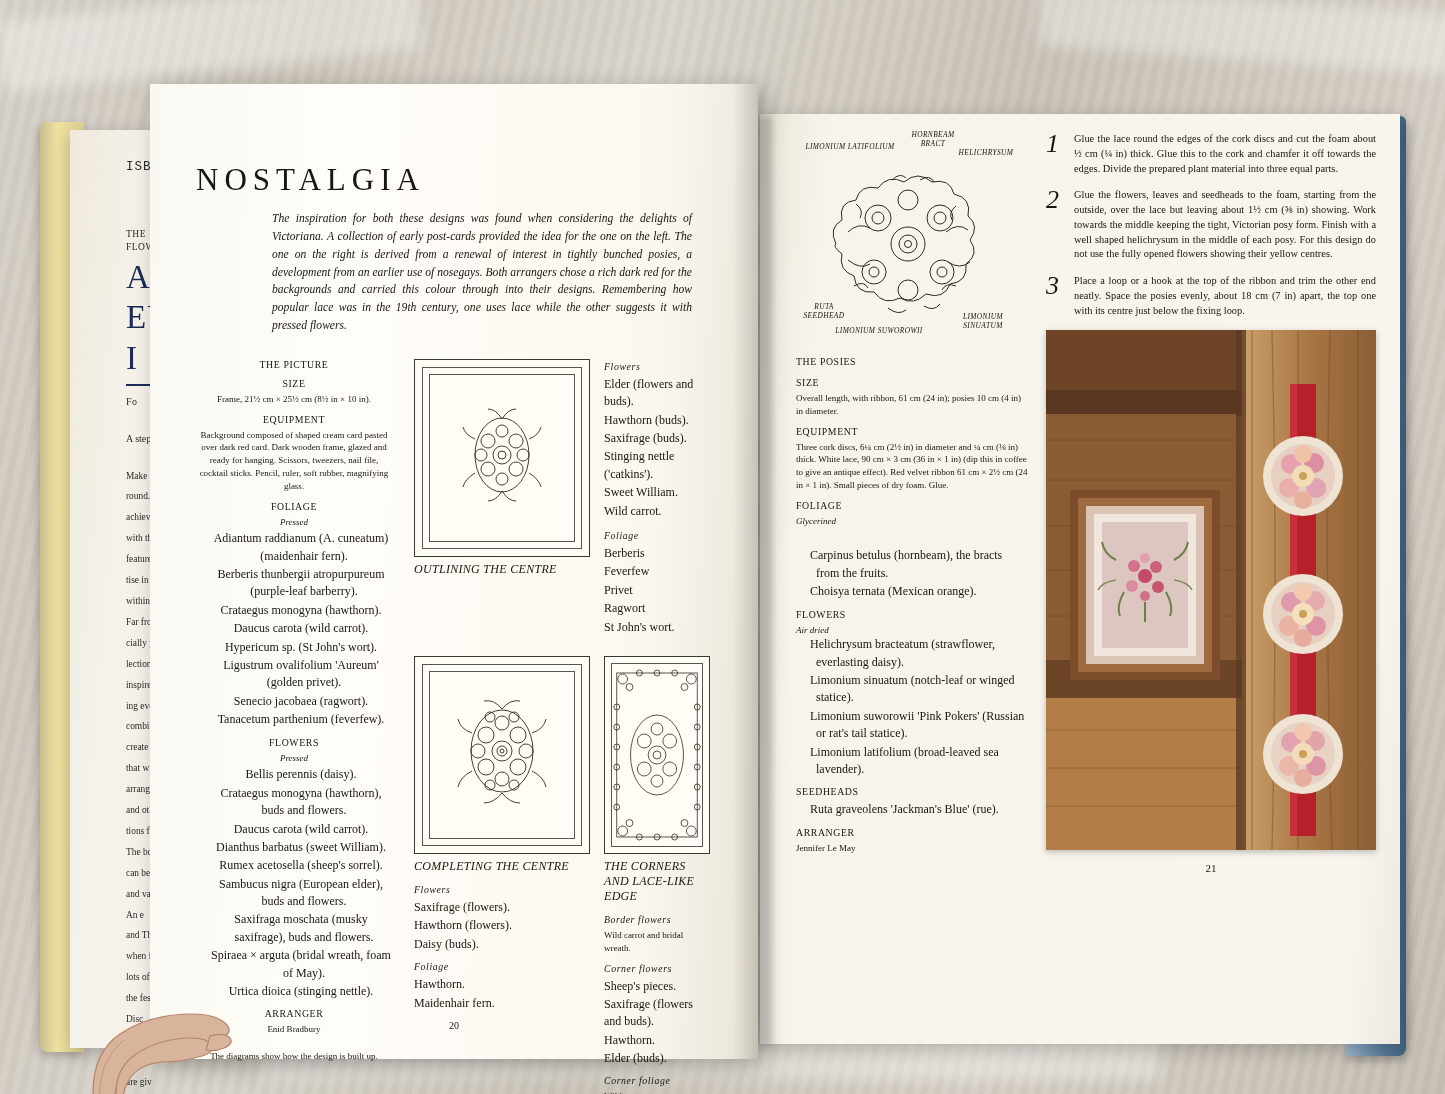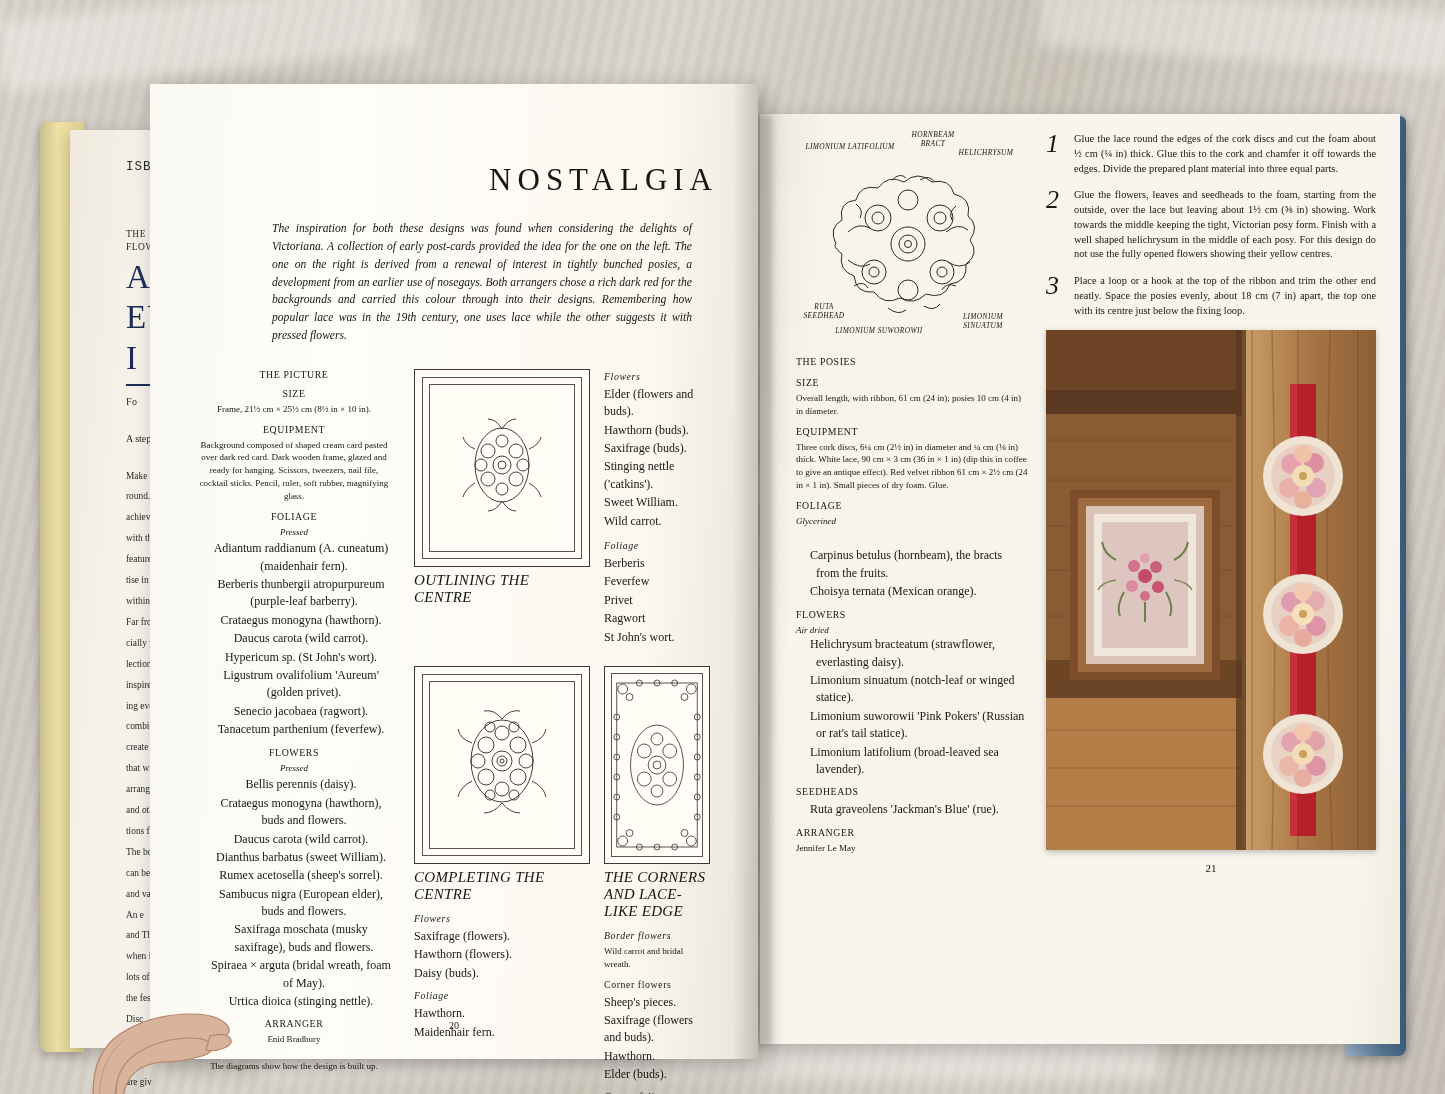--- a/index.html
+++ b/index.html
@@ -49,37 +49,37 @@
   .under .kicker{font-size:9.5px;letter-spacing:.5px;line-height:1.35;margin-top:54px;}
   .under .bigtitle{font-size:33px;line-height:1.05;letter-spacing:1px;margin-top:6px;color:#1c2b57;}
   .under .rule{width:84px;height:2px;background:#1c2b57;margin:8px 0 10px;}
   .under .sub{font-size:10px;letter-spacing:.4px;}
   .under .stepby{font-size:10px;margin-top:26px;}
   .under .body{font-size:9.4px;line-height:1.48;margin-top:26px;text-align:justify;}
   .under .body p{margin:0 0 7px;}
 
   
   .pg{position:absolute;inset:0;padding:56px 40px 24px 46px;box-sizing:border-box;color:#17160f;}
-  .nost-title{font-size:31px;letter-spacing:6px;text-align:right;margin:22px 0 22px;font-weight:400;}
+  .nost-title{font-size:31px;letter-spacing:6px;text-align:left;margin:22px 0 12px;font-weight:400;}
   .intro{font-style:italic;font-size:11.6px;line-height:1.54;text-align:justify;
     margin:0 26px 24px 76px;}
 
   .cols{display:flex;gap:22px;}
   .col-l{width:196px;text-align:center;}
   .col-r{width:300px;}
 
   h4.sect{font-size:9.8px;letter-spacing:.6px;margin:0 0 4px;font-weight:400;}
   .sm{font-size:9px;line-height:1.42;margin:0 0 8px;}
   ul.plain{list-style:none;margin:0 0 8px;padding:0 0 0 10px;font-size:12px;line-height:1.45;}
   ul.plain li{margin:0 0 1px;}
   .hang{padding-left:10px;text-indent:-6px;}
 
   .figbox{border:1px solid #3a3a34;background:#fffdf6;position:relative;}
   .figbox .inner{position:absolute;border:1px solid #555;}
-  .figcap{font-style:italic;font-size:15px;margin:5px 0 10px;letter-spacing:.3px;}
+  .figcap{font-style:italic;font-size:12px;margin:5px 0 10px;letter-spacing:.3px;}
 
   .posy{position:absolute;left:50%;top:48%;transform:translate(-50%,-50%);}
 
   .pagenum{position:absolute;bottom:28px;left:0;right:0;text-align:center;font-size:10px;}
   .pagenum-r{position:absolute;bottom:24px;left:0;right:0;text-align:center;font-size:11px;}
 
   
   .rpg{position:absolute;left:760px;top:36px;width:600px;height:900px;color:#17160f;}
   .r-cols{display:flex;gap:18px;}
   .r-left{width:232px;}
@@ -536,21 +536,21 @@
                         <circle cx="35" cy="180" r="3"></circle>
                           <circle cx="53" cy="180" r="3"></circle>
                           <circle cx="71" cy="180" r="3"></circle>
                       </g>
                     </g>
                   </svg>
                 </div>
                 <div class="figcap">THE CORNERS AND LACE-LIKE EDGE</div>
                 <h4 class="sect" style="font-style:italic">Border flowers</h4>
                 <p class="sm">Wild carrot and bridal wreath.</p>
-                <h4 class="sect" style="">Corner flowers</h4>
+                <h4 class="sect" style="font-style:italic">Corner flowers</h4>
                 <ul class="plain" style="padding-left:0">
                   <li>Sheep's pieces.</li>
                   <li>Saxifrage (flowers and buds).</li>
                   <li>Hawthorn.</li>
                   <li>Elder (buds).</li>
                 </ul>
                 <h4 class="sect" style="font-style:italic;margin-top:8px">Corner foliage</h4>
                 <p class="sm">Wild carrot.</p>
               </div>
             </div>

